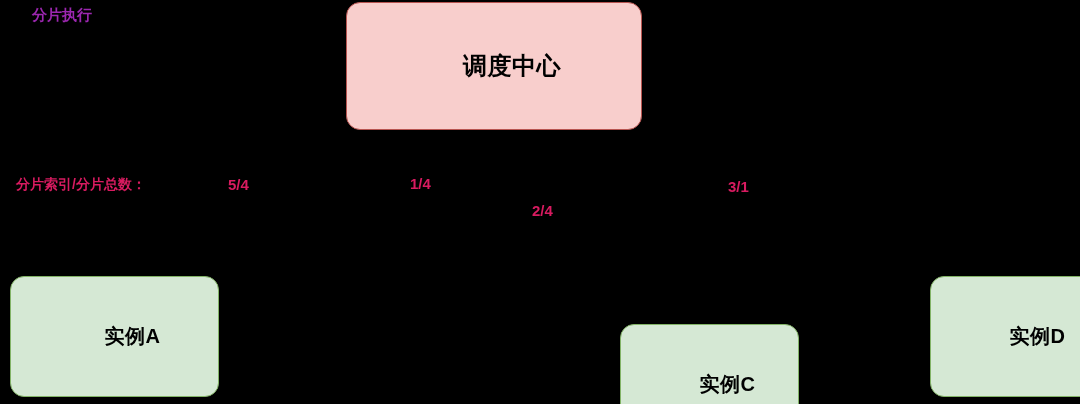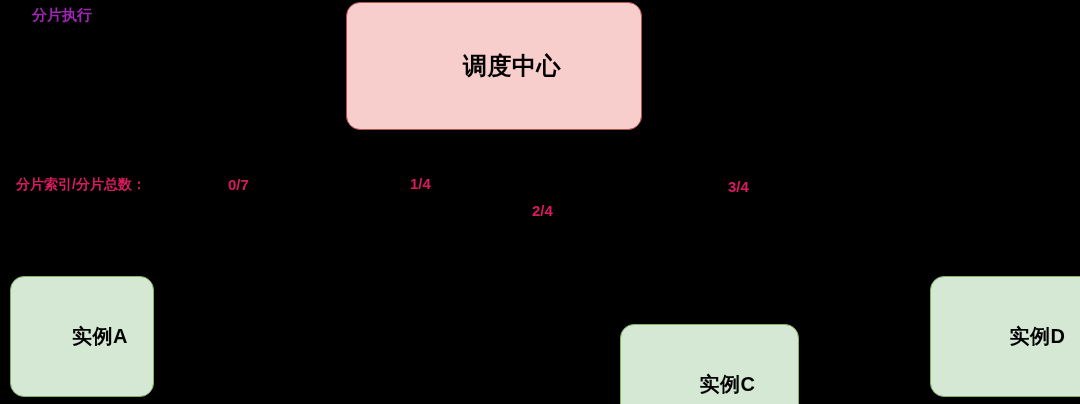--- a/index.html
+++ b/index.html
@@ -81,26 +81,26 @@
   </svg>
 
   <div class="annot annot-title" style="left:32px; top:6px;">分片执行</div>
 
   <div class="node node-scheduler" style="left:346px; top:2px; width:296px; height:128px;">
     <span>调度中心</span>
   </div>
 
   <div class="annot annot-legend" style="left:16px; top:176px;">分片索引/分片总数：</div>
 
-  <div class="annot annot-shard" style="left:228px; top:176px;">0/7</div>
+  <div class="annot annot-shard" style="left:228px; top:176px;">5/4</div>
   <div class="annot annot-shard" style="left:410px; top:175px;text-align:right;">1/4</div>
   <div class="annot annot-shard" style="left:532px; top:174px;margin-top:28px;">2/4</div>
-  <div class="annot annot-shard" style="left:728px; top:178px;">3/4</div>
+  <div class="annot annot-shard" style="left:728px; top:178px;">3/1</div>
 
-  <div class="node node-instance" style="left:10px; top:276px; width:144px; height:121px;">
+  <div class="node node-instance" style="left:10px; top:276px; width:209px; height:121px;">
     <span>实例A</span>
   </div>
 
 
   <div class="node node-instance" style="left:620px; top:276px; width:179px; height:121px;margin-top:48px;">
     <span>实例C</span>
   </div>
 
   <div class="node node-instance" style="left:930px; top:276px; width:179px; height:121px;">
     <span>实例D</span>

